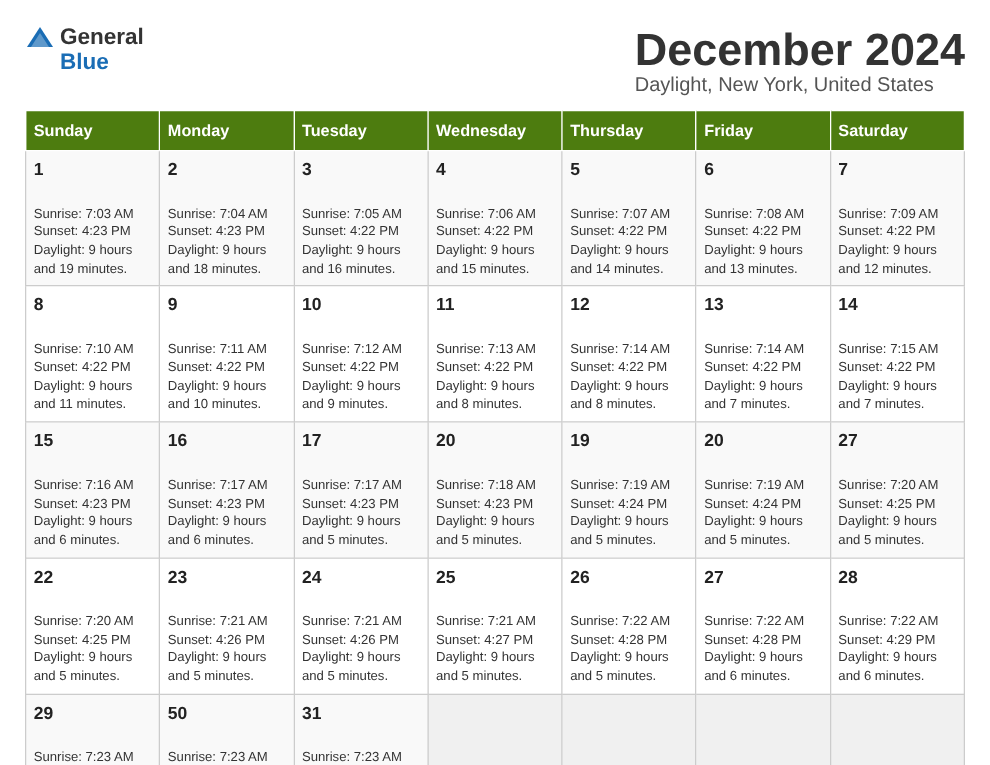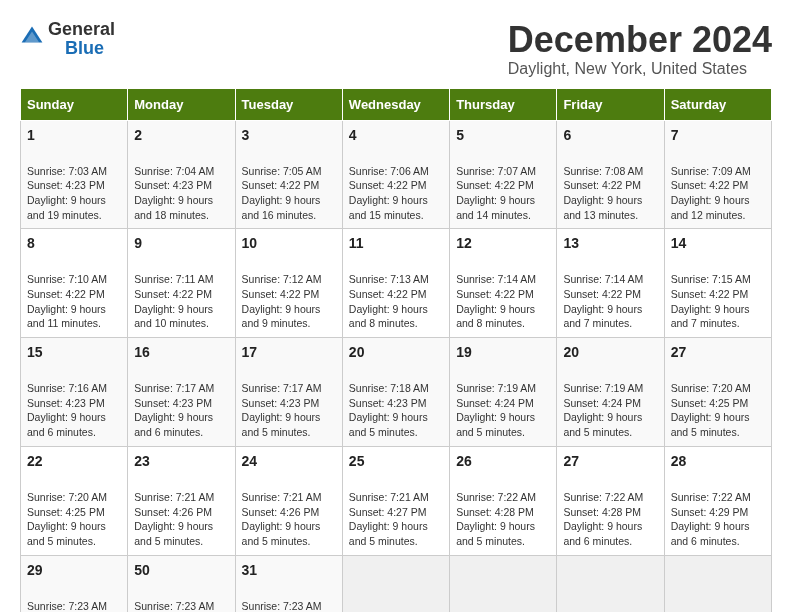--- a/index.html
+++ b/index.html
@@ -11,35 +11,34 @@
       padding: 20px;
     }
     .header-area {
       display: flex;
       justify-content: space-between;
       align-items: flex-start;
       margin-bottom: 10px;
     }
     .logo {
       display: flex;
-      align-items: center;
+      align-items: flex-start;
       gap: 4px;
     }
     .logo-text-general {
       font-size: 18px;
       font-weight: bold;
       color: #333;
       line-height: 1;
     }
     .logo-text-blue {
       font-size: 18px;
       font-weight: bold;
       color: #1a6db5;
       line-height: 1;
-      margin-left: 17px;
     }
     .logo-icon {
       width: 24px;
       height: 24px;
     }
     .title-area {
       text-align: left;
     }
     .title-area h1 {
       font-size: 36px;

